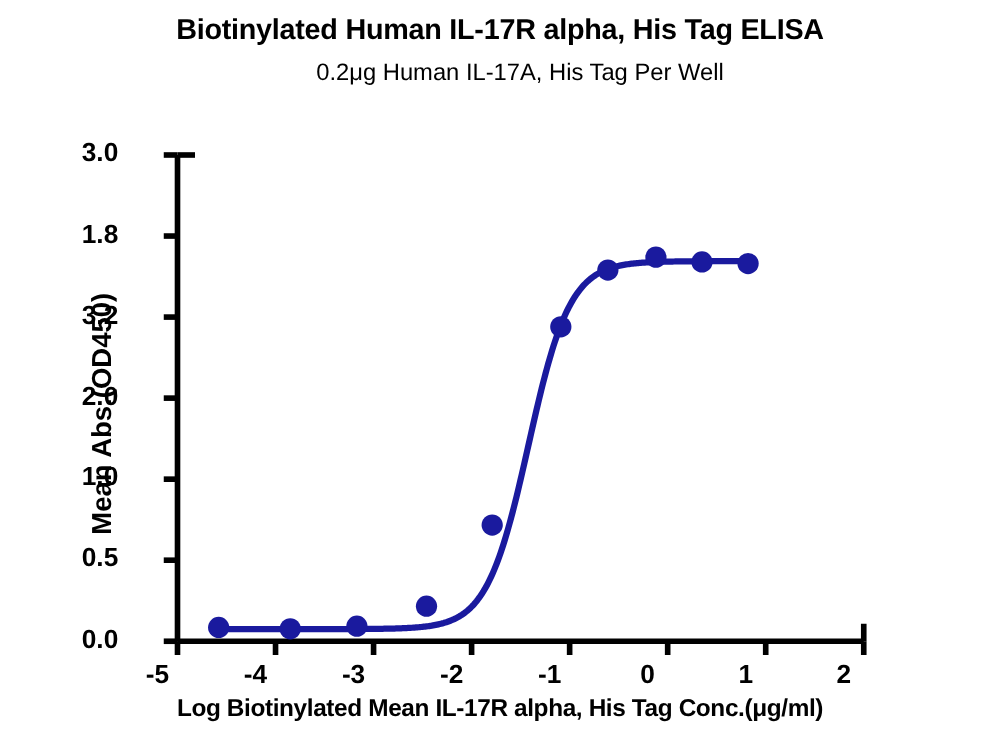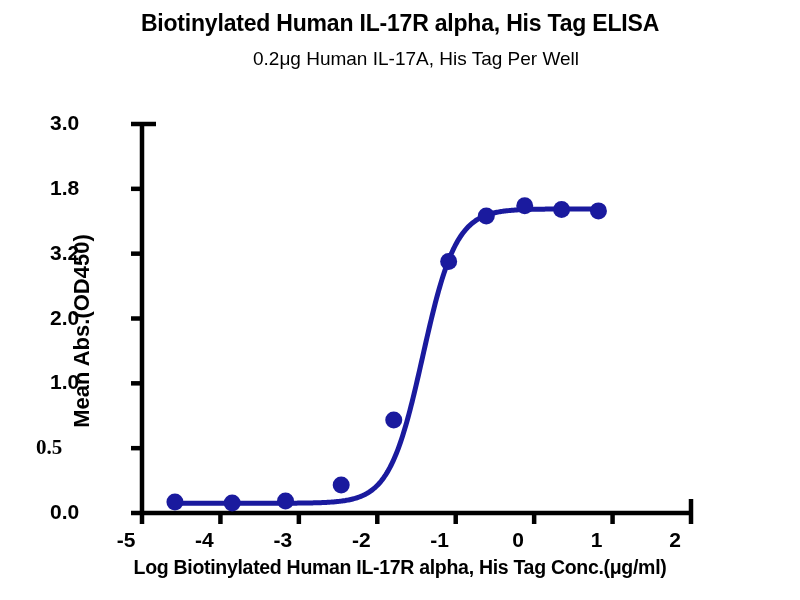--- a/index.html
+++ b/index.html
@@ -55,21 +55,21 @@
     left: 0;
     top: 556px;
     width: 800px;
     text-align: center;
     font-size: 19.5px;
     font-weight: bold;
     letter-spacing: -0.3px;
   }
   .ytick-label {
     position: absolute;
-    text-align: left;
+    text-align: center;
     font-size: 21px;
     font-weight: bold;
     width: 60px;
   }
   .xtick-label {
     position: absolute;
     text-align: center;
     font-size: 21px;
     font-weight: bold;
     width: 40px;
@@ -78,21 +78,21 @@
 </style>
 </head>
 <body>
 
 <div id="figure">
 
   <div class="title">Biotinylated Human IL-17R alpha, His Tag ELISA</div>
   <div class="subtitle">0.2μg Human IL-17A, His Tag Per Well</div>
 
   <div class="ylabel">Mean Abs.(OD450)</div>
-  <div class="xlabel">Log Biotinylated Human IL-17R alpha, His Tag Conc.(μg/ml)</div>
+  <div class="xlabel">Log Biotinylated Mean IL-17R alpha, His Tag Conc.(μg/ml)</div>
 
   <svg id="plot" width="800" height="600">
     <g id="axes-group">
         <line x1="126" y1="513" x2="675" y2="513" stroke="#000000" stroke-width="4.5"></line>
         <line x1="126" y1="513" x2="126" y2="124" stroke="#000000" stroke-width="4.5"></line>
         <line x1="126" y1="124" x2="140" y2="124" stroke="#000000" stroke-width="4.5"></line>
         <line x1="675" y1="513" x2="675" y2="499" stroke="#000000" stroke-width="4.5"></line>
         <line x1="126" y1="513" x2="115" y2="513" stroke="#000000" stroke-width="4.5"></line>
         <line x1="126" y1="448.1666666666667" x2="115" y2="448.1666666666667" stroke="#000000" stroke-width="4.5"></line>
         <line x1="126" y1="383.33333333333337" x2="115" y2="383.33333333333337" stroke="#000000" stroke-width="4.5"></line>
@@ -121,21 +121,21 @@
         <circle cx="432.6557142857143" cy="261.4466666666667" r="8.5" fill="#1a1a9e"></circle>
         <circle cx="470.3014285714286" cy="216.06333333333333" r="8.5" fill="#1a1a9e"></circle>
         <circle cx="508.7314285714286" cy="205.69" r="8.5" fill="#1a1a9e"></circle>
         <circle cx="545.5928571428572" cy="209.58000000000004" r="8.5" fill="#1a1a9e"></circle>
         <circle cx="582.4542857142858" cy="210.87666666666667" r="8.5" fill="#1a1a9e"></circle>
       </g>
   </svg>
 
   <div id="ticklabels">
       <div class="ytick-label" style="left: 50px; top: 500px;">0.0</div>
-      <div class="ytick-label" style="left: 36px; top: 435.167px; font-family: Liberation Serif, serif;">0.5</div>
+      <div class="ytick-label" style="left: 50px; top: 435.167px;">0.5</div>
       <div class="ytick-label" style="left: 50px; top: 370.333px;">1.0</div>
       <div class="ytick-label" style="left: 50px; top: 305.5px;">2.0</div>
       <div class="ytick-label" style="left: 50px; top: 240.667px;">3.2</div>
       <div class="ytick-label" style="left: 50px; top: 175.833px;">1.8</div>
       <div class="ytick-label" style="left: 50px; top: 111px;">3.0</div>
       <div class="xtick-label" style="left: 106px; top: 528px;">-5</div>
       <div class="xtick-label" style="left: 184.429px; top: 528px;">-4</div>
       <div class="xtick-label" style="left: 262.857px; top: 528px;">-3</div>
       <div class="xtick-label" style="left: 341.286px; top: 528px;">-2</div>
       <div class="xtick-label" style="left: 419.714px; top: 528px;">-1</div>

